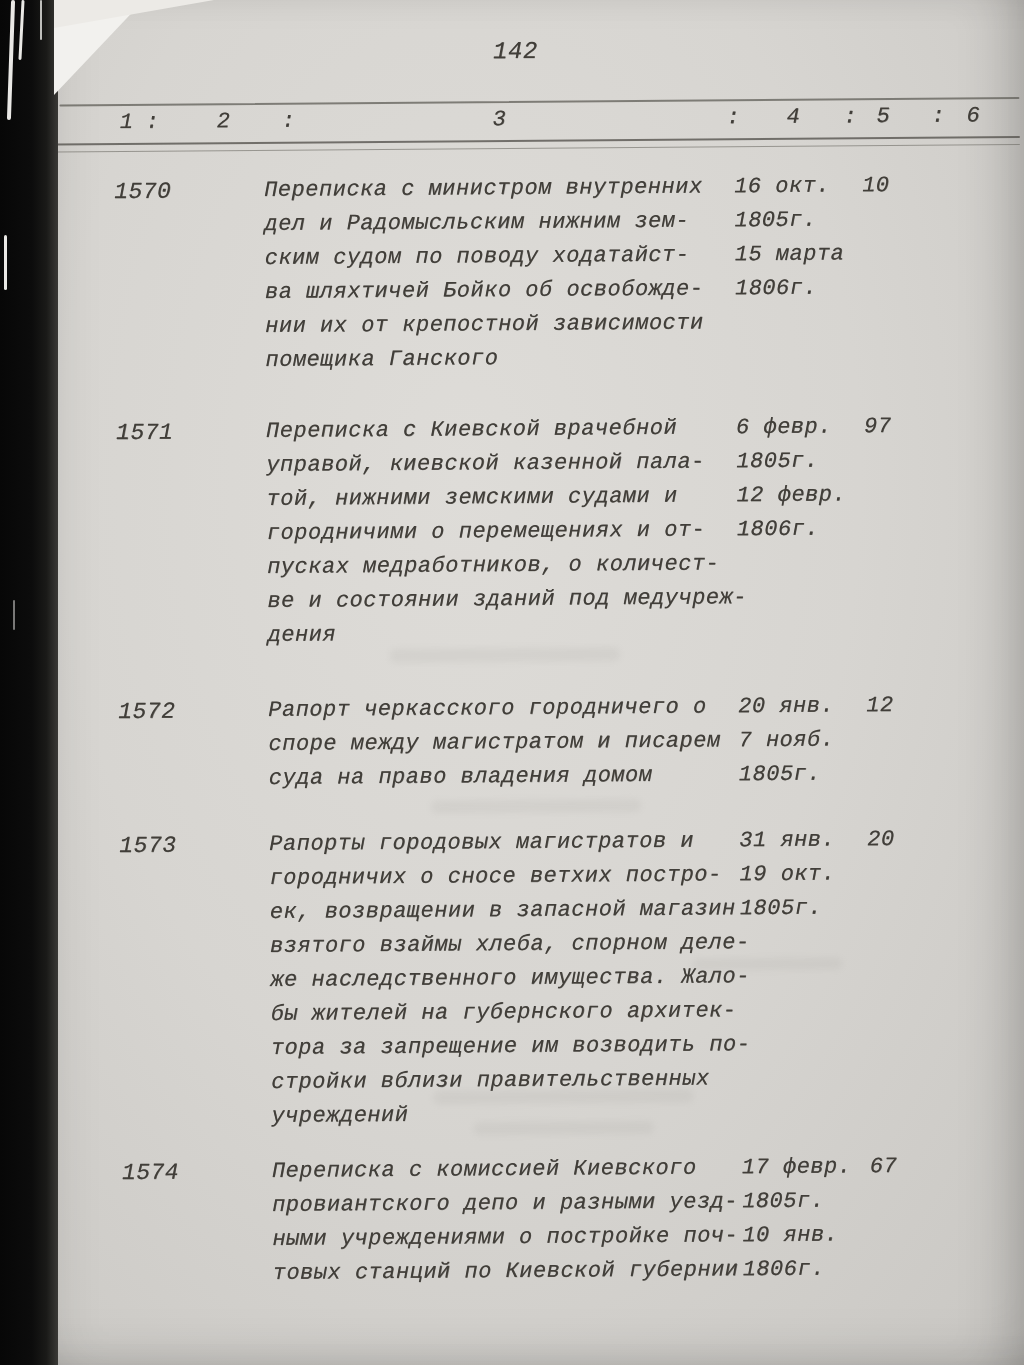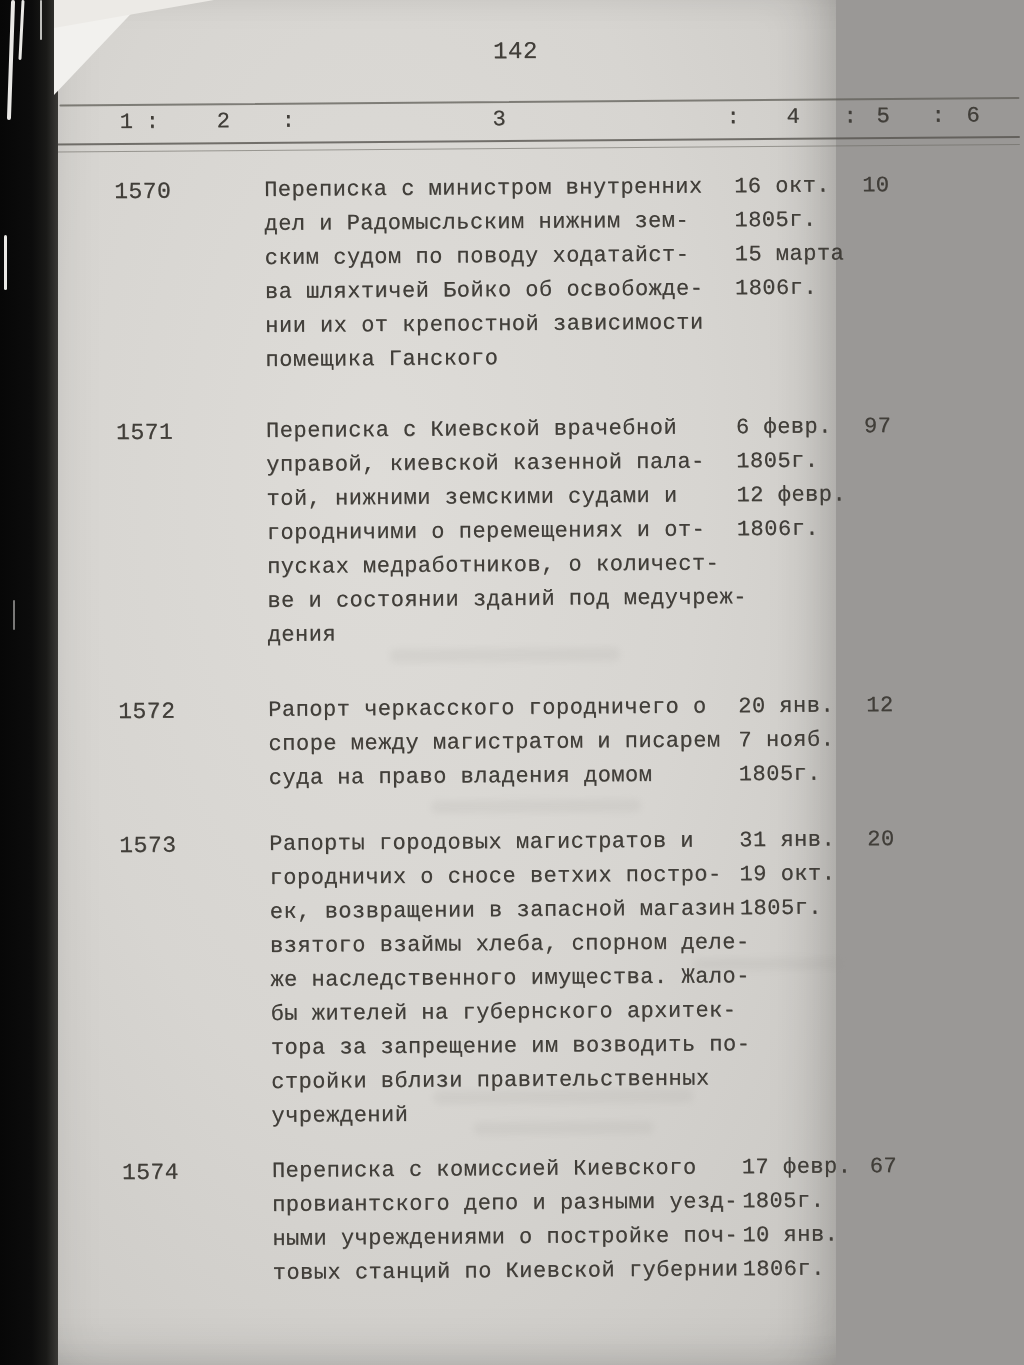--- a/index.html
+++ b/index.html
@@ -46,25 +46,26 @@
     width: 160px; height: 28px;
     background: #eceae6;
     clip-path: polygon(0 0, 100% 0, 0 100%);
     z-index: 4;
   }
 
   
   .paper {
     position: absolute;
     left: 0; top: 0;
-    width: 836px; height: 1365px;
+    width: 1024px; height: 1365px;
     background: radial-gradient(ellipse at 45% 35%, #dedcd8 0%, #d7d5d1 50%, #c9c7c3 100%);
     box-shadow: inset 70px 0 70px -45px rgba(0,0,0,0.30),
                 inset -45px 0 55px -35px rgba(0,0,0,0.22),
                 inset 0 -40px 60px -40px rgba(0,0,0,0.15);
+    font-style: italic;
   }
 
   .page-content {
     position: absolute;
     left: 0; top: 0;
     width: 1024px; height: 1365px;
     transform: rotate(-0.45deg);
     transform-origin: 50% 50%;
     color: #413e39;
   }

